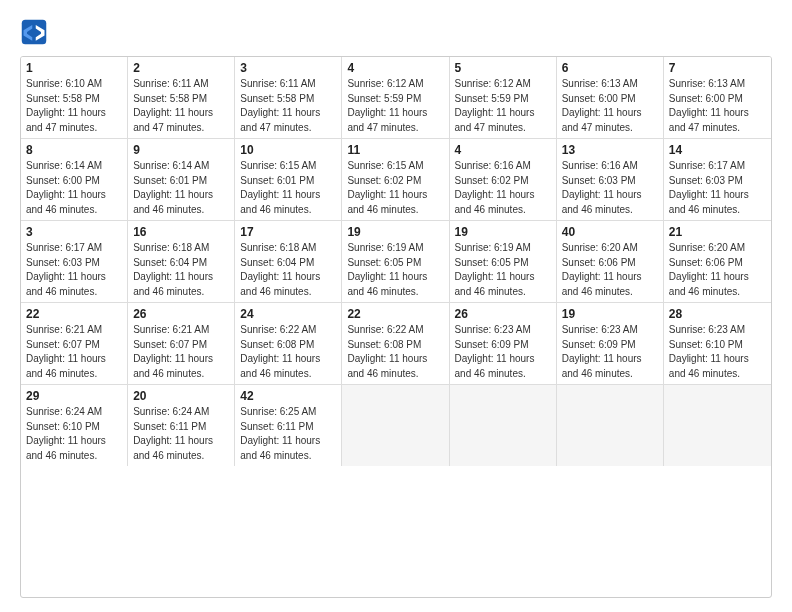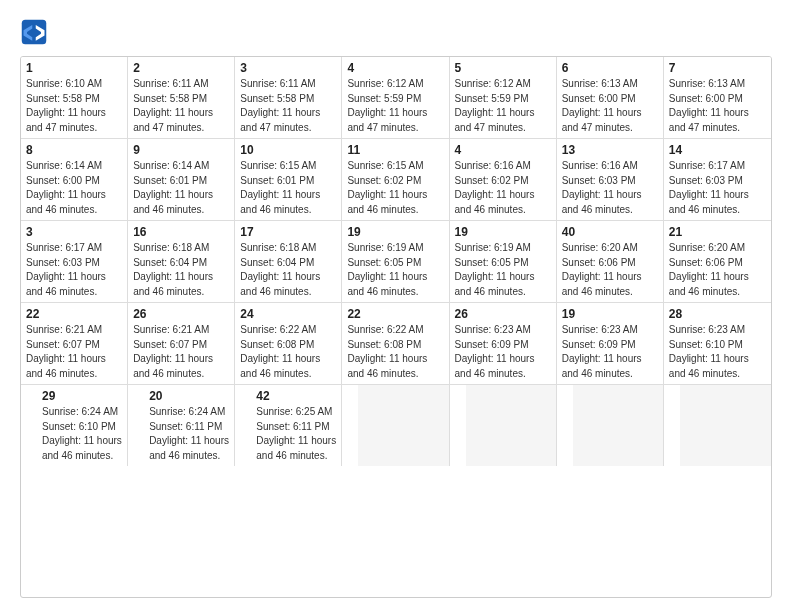--- a/index.html
+++ b/index.html
@@ -102,21 +102,20 @@
       display: block;
       margin-bottom: 2px;
     }
     .cal-cell .info {
       font-size: 10px;
       line-height: 1.45;
       color: #333;
     }
     .last-row .cal-cell {
       min-height: 68px;
-      margin-left: 16px;
     }
   </style>
 </head>
 <body>
 
 <div class="page">
   <div class="header">
     <div class="logo">
       <svg class="logo-icon" viewBox="0 0 32 32">
         <rect x="2" y="2" width="28" height="28" rx="4" fill="#1a5fb4"></rect>

